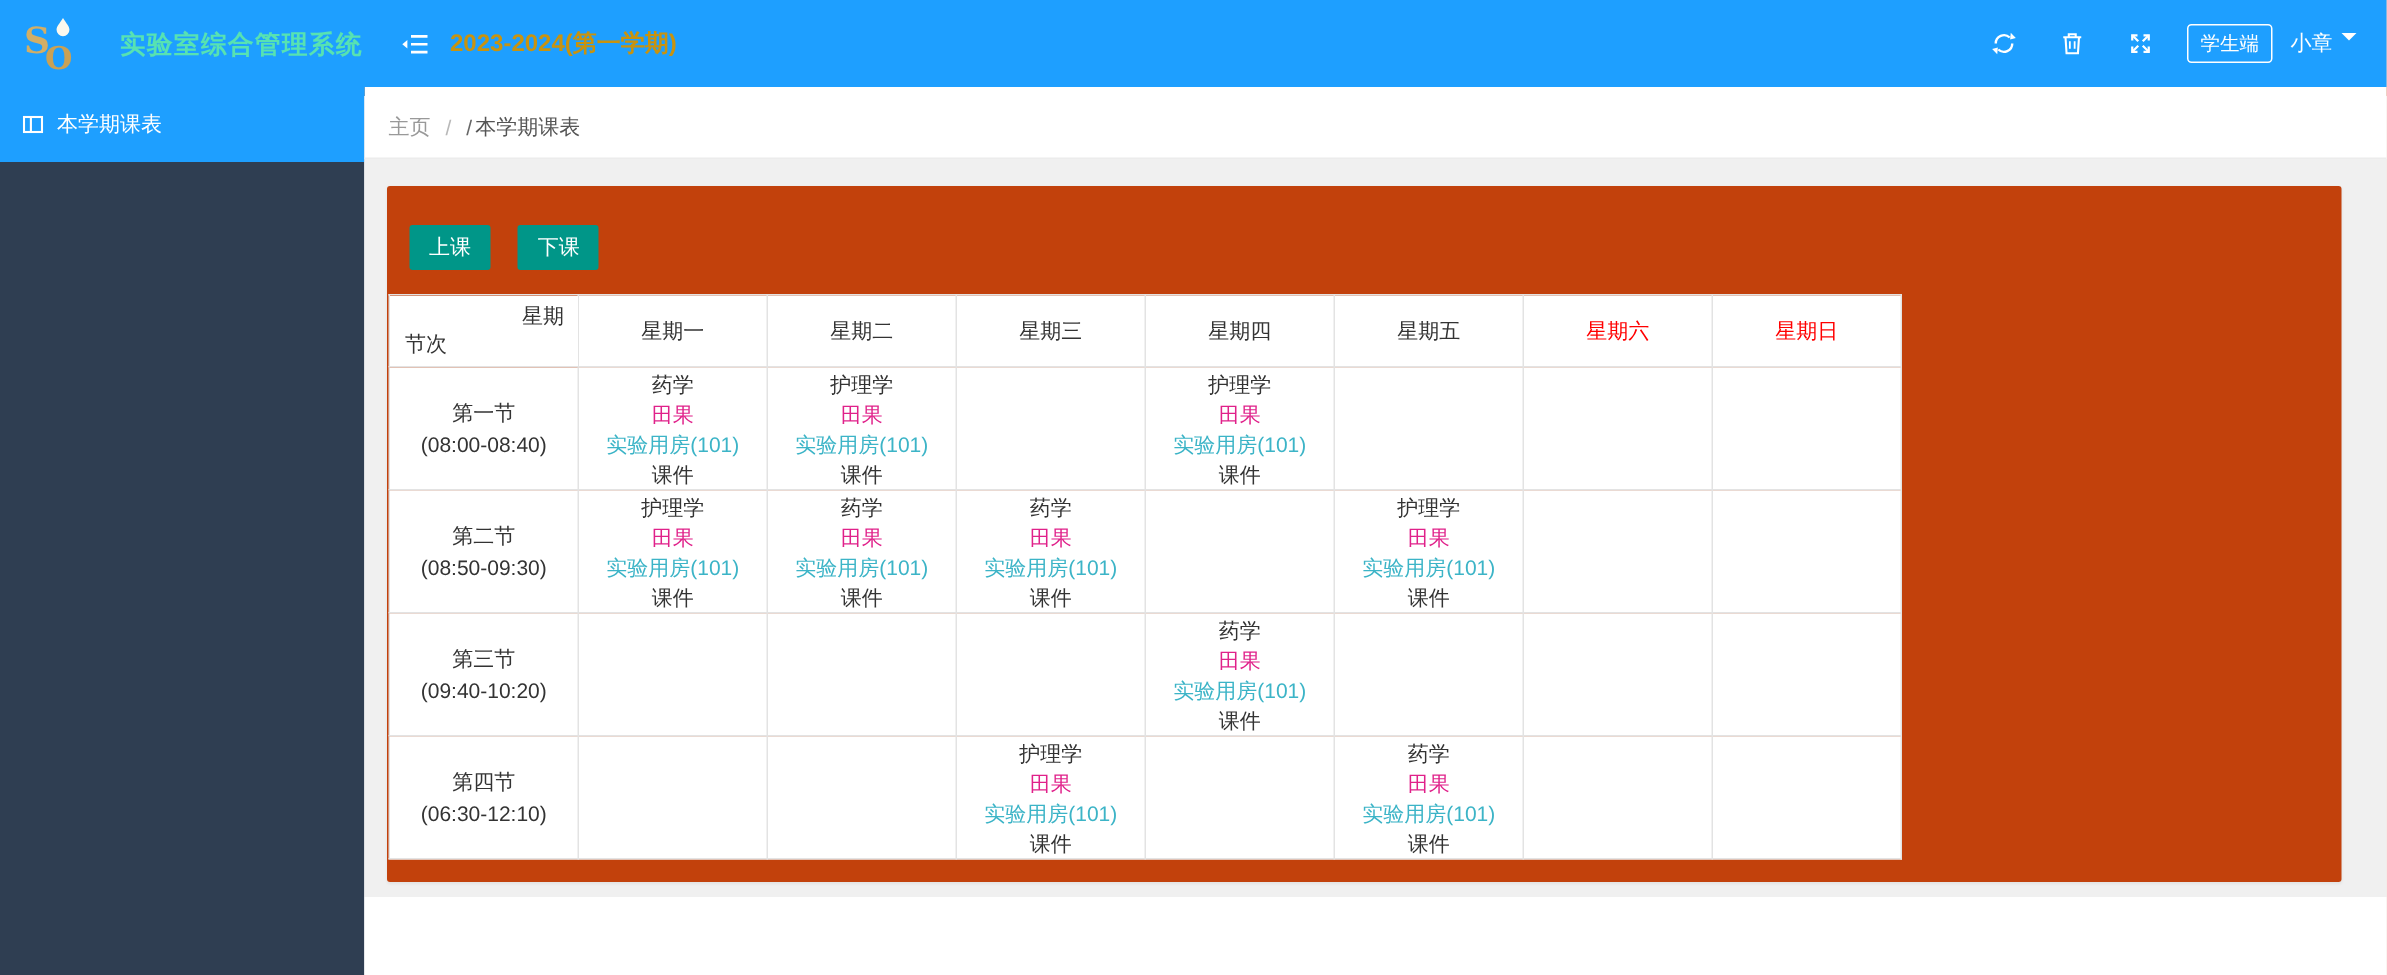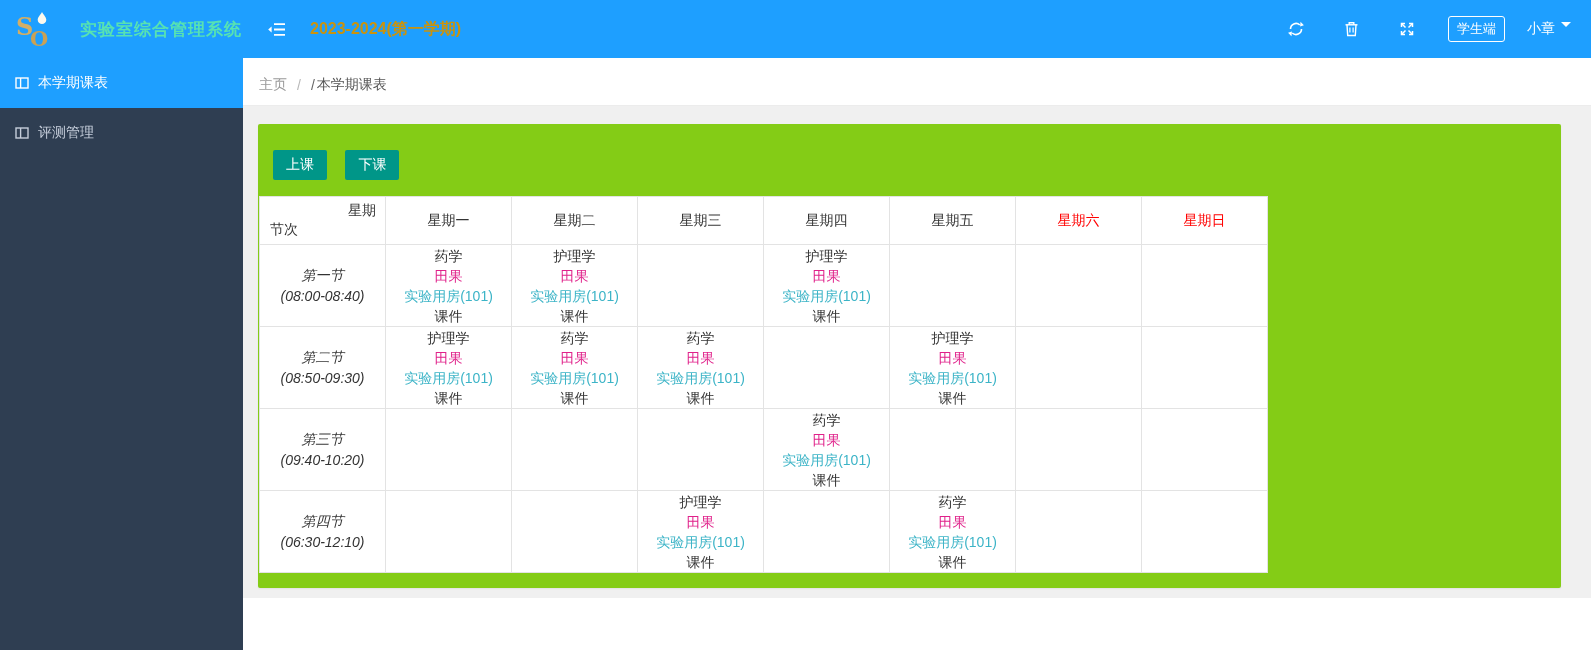--- a/index.html
+++ b/index.html
@@ -10,22 +10,22 @@
     --weekend:#ff0000; --teacher:#e0218a; --room:#3cb4c7; --gray-bg:#f0f0f0; --border:#e3e3e3;
   }
 
   
   .topbar{ position:absolute; top:0; left:0; width:1591px; height:58px; background:var(--blue);
     display:flex; align-items:stretch; }
   .logo-zone{ width:243px; display:flex; align-items:center; padding-left:14px; }
   .logo-title{ color:var(--mint); font-size:17px; font-weight:bold; margin-left:24px; letter-spacing:1px; }
   .hd-left{ display:flex; align-items:center; padding-left:24px; flex:1; }
   .fold-icon{ cursor:pointer; display:flex; align-items:center; }
-  .term{ color:var(--gold); font-size:16px; font-weight:bold; margin-left:24px; }
-  .hd-right{ display:flex; align-items:center; margin-right:20px;gap:10px; }
+  .term{ color:var(--gold); font-size:16px; font-weight:bold; margin-left:14px; }
+  .hd-right{ display:flex; align-items:center; margin-right:20px; }
   .hd-ico{ margin:0 15px; cursor:pointer; display:flex; align-items:center; }
   .badge{ border:1px solid #fff; border-radius:3px; color:#fff; font-size:13px;
     padding:3px 8px; margin:0 12px 0 8px; cursor:pointer; }
   .user{ color:#fff; font-size:14px; cursor:pointer; display:flex; }
   .caret{ width:0; height:0; border-left:5px solid transparent; border-right:5px solid transparent;
     border-top:5px solid #fff; margin-left:6px; margin-top:2px; }
 
   
   .sidebar{ position:absolute; top:58px; left:0; width:243px; height:592px; background:var(--side); }
   .side-item{ height:50px; display:flex; align-items:center; padding-left:15px;
@@ -35,40 +35,40 @@
 
   
   .main{ position:absolute; top:64px; left:243px; width:1348px; height:592px; background:#fff; }
   .breadcrumb{ height:42px; background:#fff; border-bottom:1px solid #ececec;
     display:flex; align-items:center; padding-left:16px; font-size:14px; }
   .bc-home{ color:#999; cursor:pointer; }
   .bc-sep{ color:#b8b8b8; margin:0 10px; }
   .bc-sep2{ color:#666; margin-right:2px; }
   .bc-cur{ color:#555; }
   .page-body{ background:var(--gray-bg); height:492px; padding:18px 30px 0 15px; }
-  .card{ background:#84cc16; border-radius:2px; box-shadow:0 1px 2px rgba(0,0,0,.06);
+  .card{ background:#c2410c; border-radius:2px; box-shadow:0 1px 2px rgba(0,0,0,.06);
     width:1303px; height:464px; padding-top:26px; }
   .toolbar{ margin:0 0 16px 15px; }
   .btn{ display:inline-block; background:var(--btn); color:#fff; border:none; border-radius:2px;
     font-size:14px; padding:6px 13px; margin-right:14px; cursor:pointer;
     font-family:"Liberation Sans","DejaVu Sans",sans-serif; }
 
   
   table.timetable{ border-collapse:collapse; margin-left:1px; table-layout:fixed; }
   .timetable th, .timetable td{ border:1px solid var(--border); width:126px; text-align:center;
     font-weight:normal; font-size:14px; color:#333; vertical-align:middle; background:#fff; }
   .timetable thead th{ height:48px; }
   .timetable tbody td{ height:82px; }
   th.weekend{ color:var(--weekend); }
   .corner{ position:relative; padding:0;
     background-image:linear-gradient(to bottom right,
       #fff calc(50% - 1px), #d9d9d9 calc(50% - 1px), #d9d9d9 calc(50% + 0.5px), #fff calc(50% + 0.5px));text-decoration:underline; }
   .corner .c-top{ position:absolute; top:5px; right:9px; }
   .corner .c-bottom{ position:absolute; bottom:5px; left:10px; }
-  .period-cell div{ line-height:21px;font-style:italic; }
+  .period-cell div{ line-height:21px; }
   td .course{ line-height:20px; color:#333; }
   td .teacher{ line-height:20px; color:var(--teacher); }
   td .room{ line-height:20px; color:var(--room); cursor:pointer; }
   td .ware{ line-height:20px; color:#333; cursor:pointer; }
 
   .below-filler{ height:58px; background:#fff; }
   svg{ display:block; }
 </style>
 </head>
 <body>
@@ -122,27 +122,20 @@
   </div>
 </div>
 
 <div class="sidebar">
     <div class="side-item active">
       <svg class="side-icon" viewBox="0 0 14 14">
         <rect x="1" y="2" width="12" height="10" fill="none" stroke="currentColor" stroke-width="1.4"></rect>
         <line x1="5.6" y1="2" x2="5.6" y2="12" stroke="currentColor" stroke-width="1.4"></line>
       </svg>
       <span>本学期课表</span>
-    </div>
-    <div class="side-item">
-      <svg class="side-icon" viewBox="0 0 14 14">
-        <rect x="1" y="2" width="12" height="10" fill="none" stroke="currentColor" stroke-width="1.4"></rect>
-        <line x1="5.6" y1="2" x2="5.6" y2="12" stroke="currentColor" stroke-width="1.4"></line>
-      </svg>
-      <span>评测管理</span>
     </div>
   </div>
 
 <div class="main">
   <div class="breadcrumb">
     <span class="bc-home">主页</span>
     <span class="bc-sep">/</span>
     <span class="bc-sep2">/</span>
     <span class="bc-cur">本学期课表</span>
   </div>

